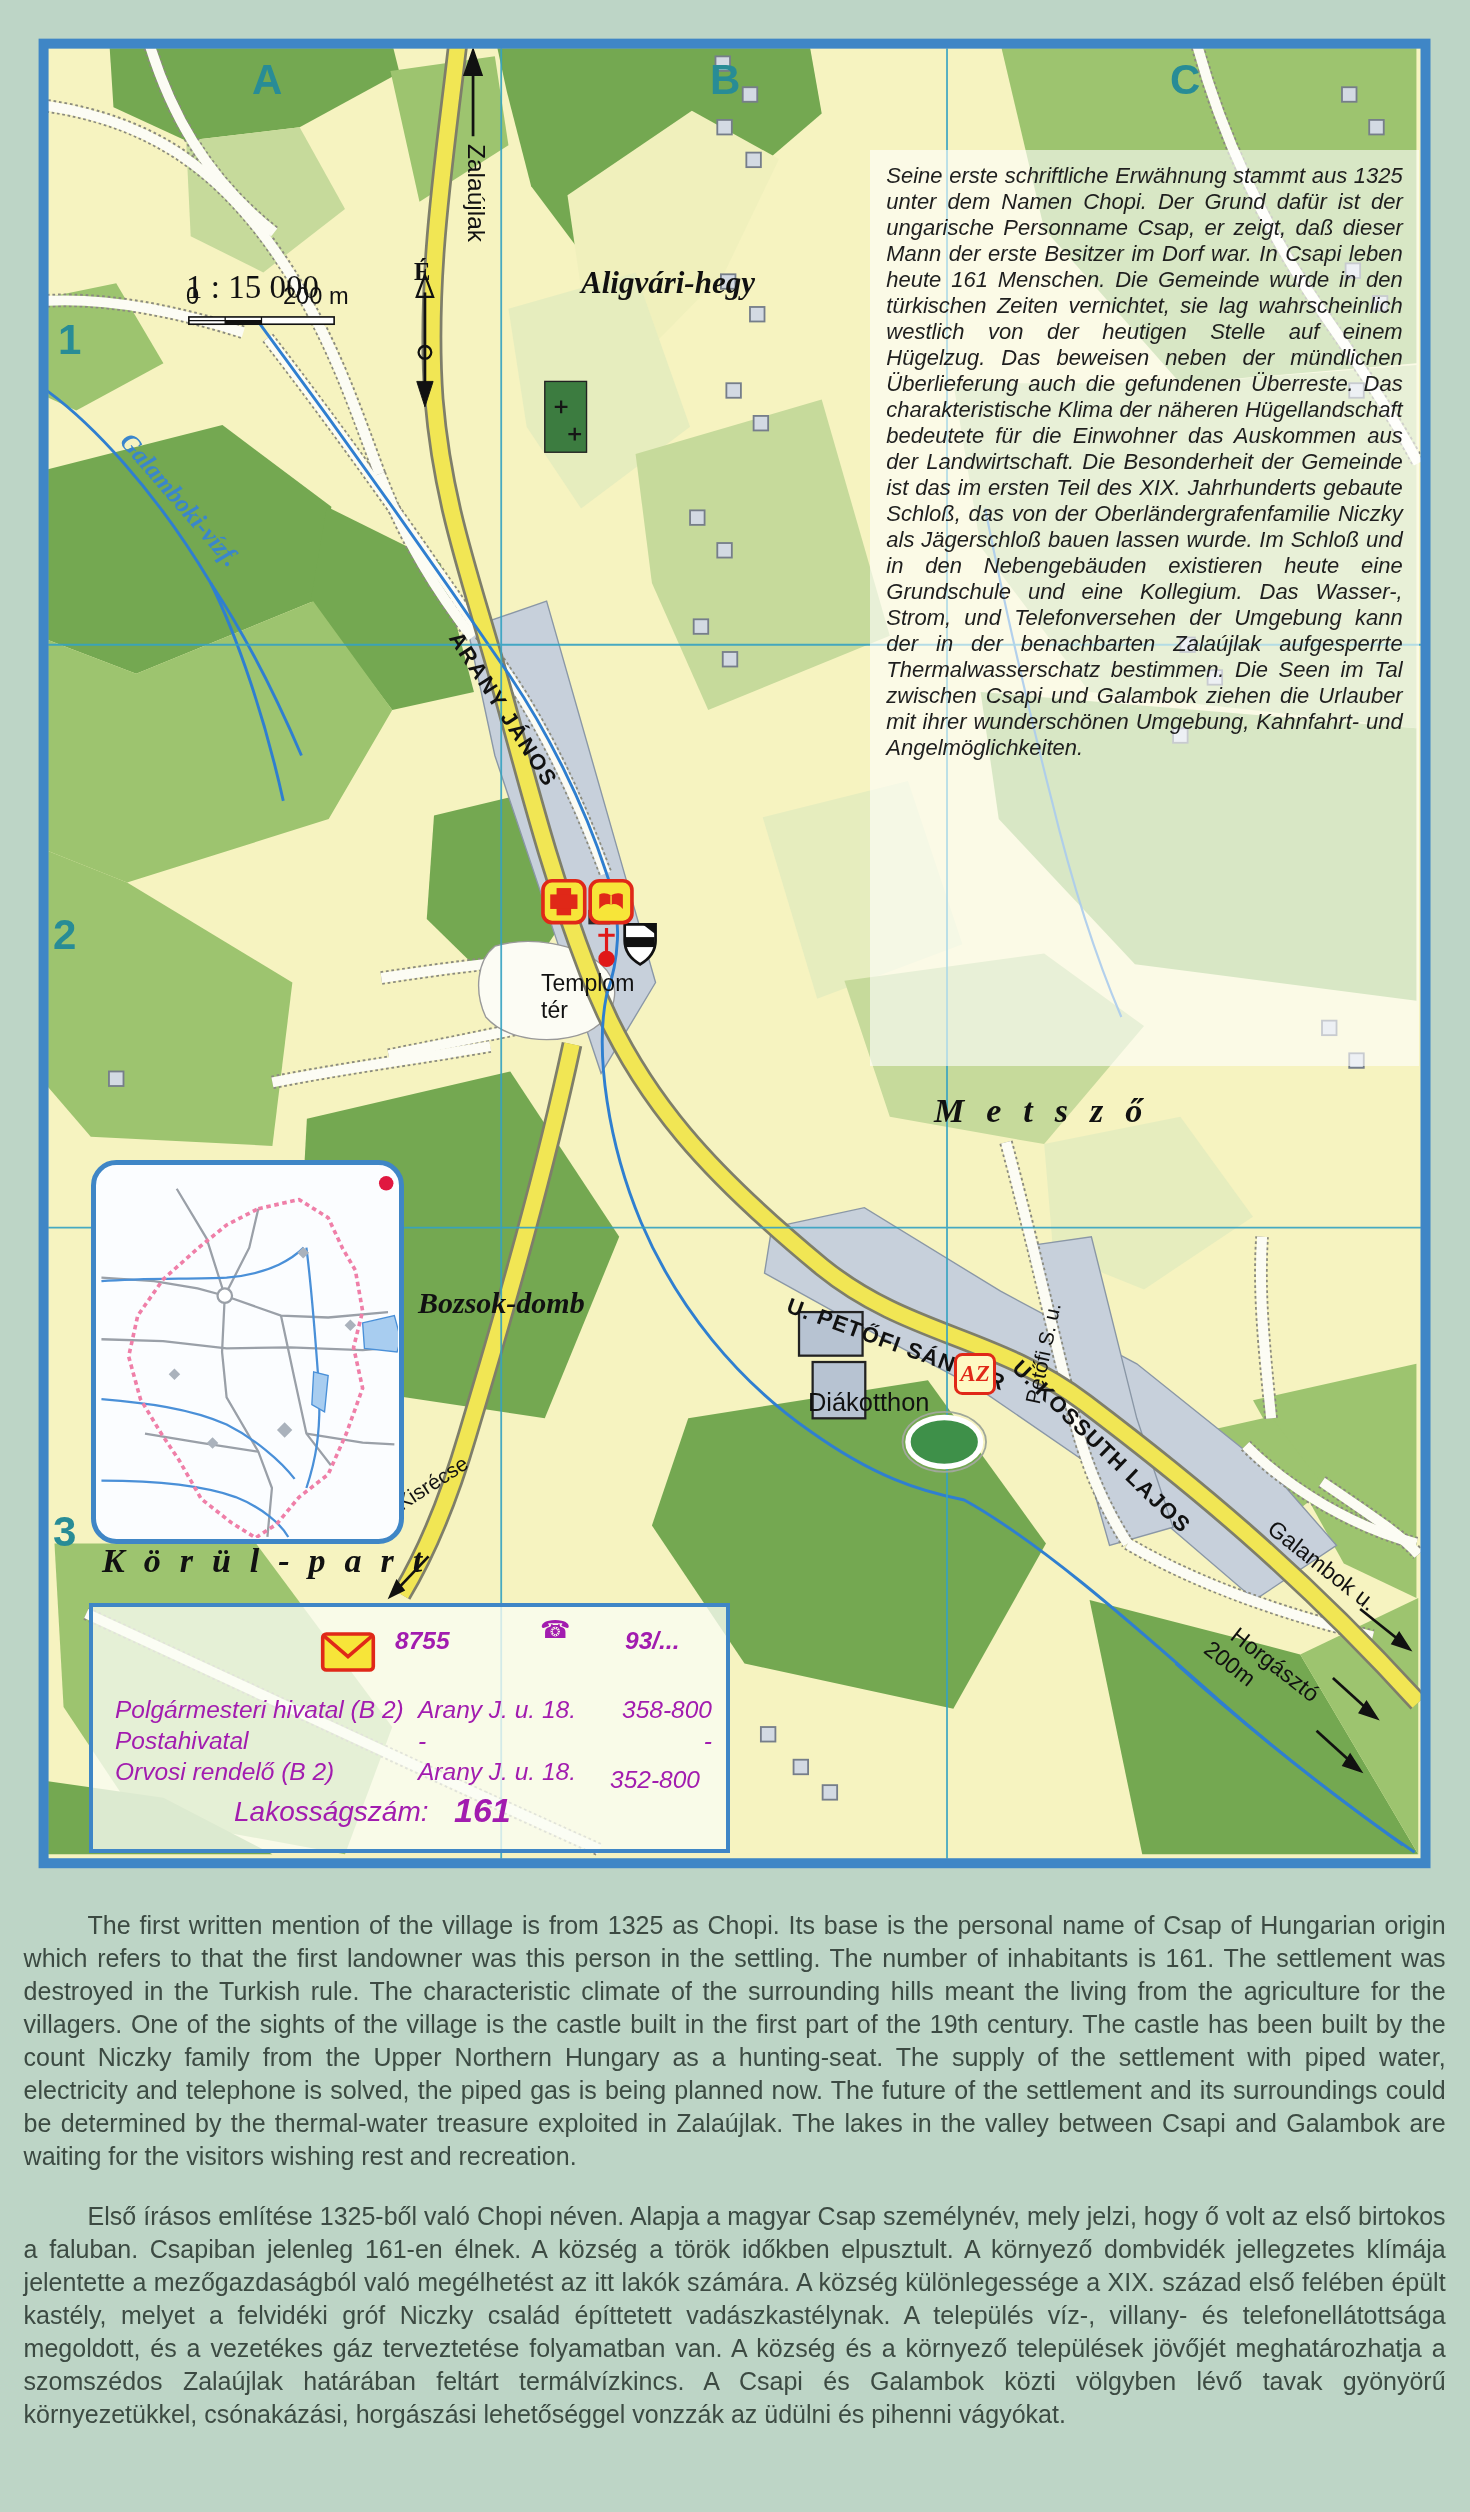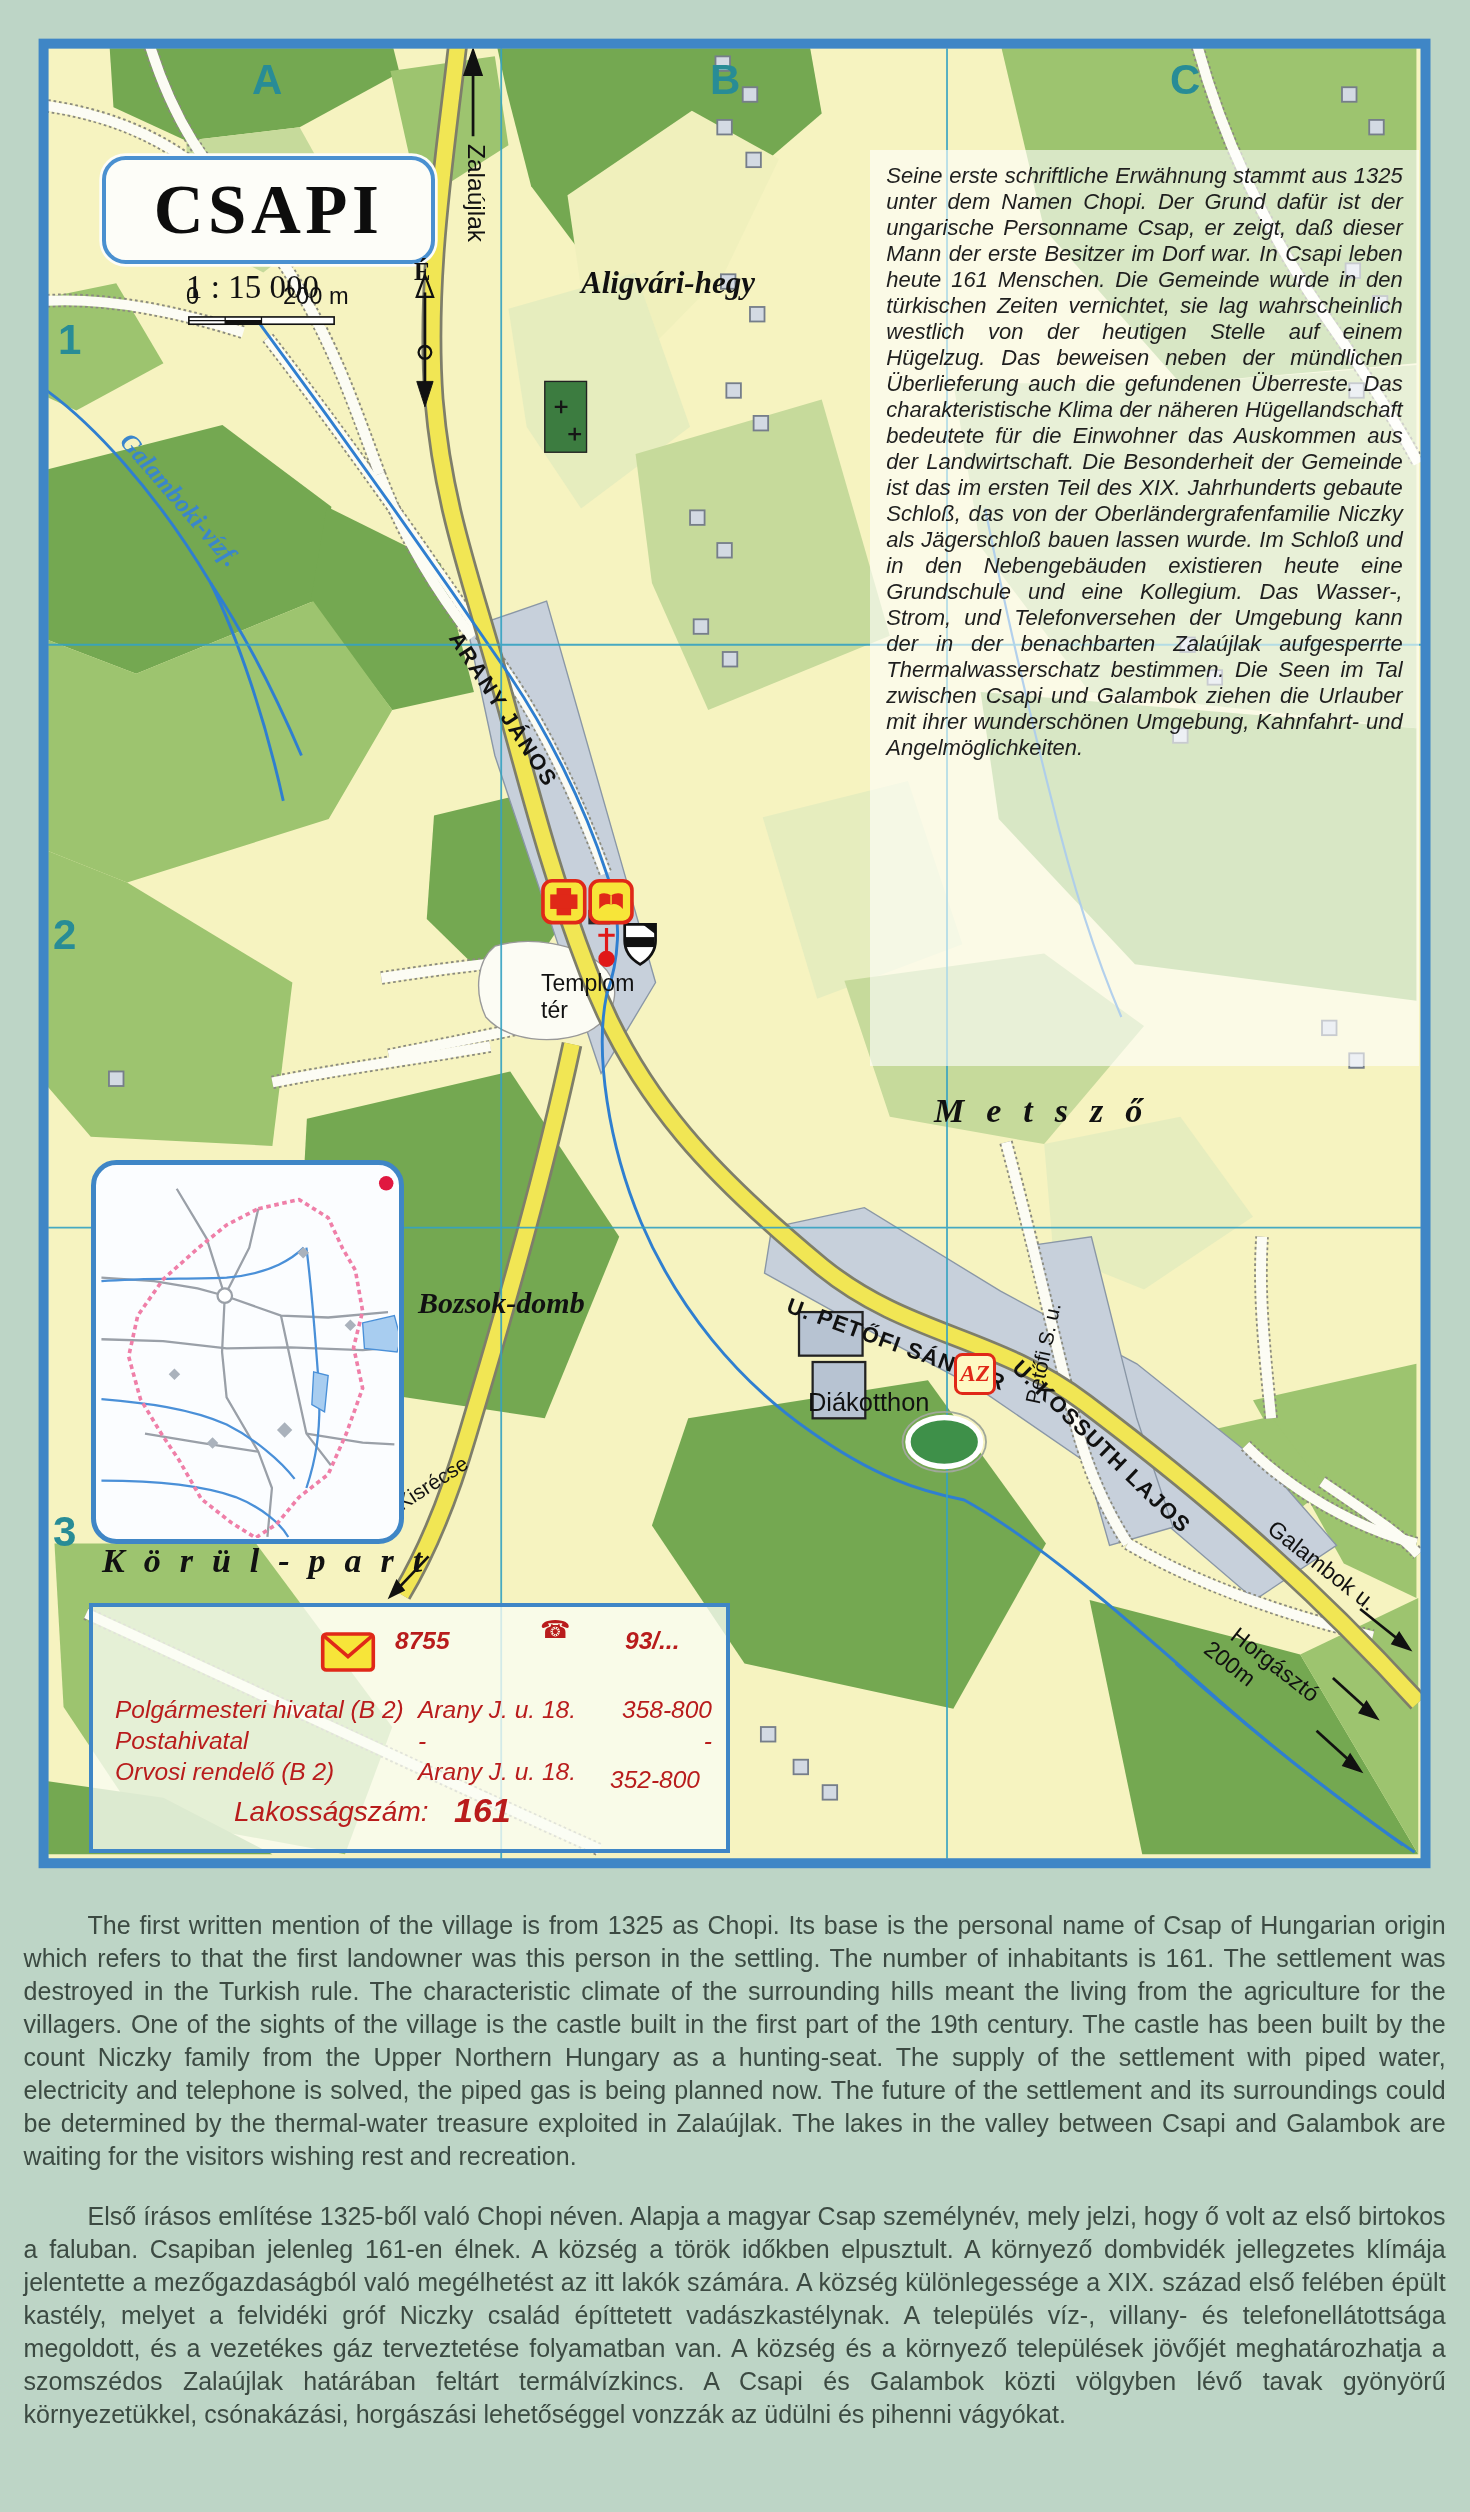--- a/index.html
+++ b/index.html
@@ -16,21 +16,21 @@
   .serif-it{font-family:"Liberation Serif","DejaVu Serif",serif;font-style:italic;font-weight:bold;}
   .street{font-weight:bold;letter-spacing:1.8px;}
   .rot{transform-origin:0 0;}
   .german{position:absolute;left:870px;top:150px;width:549px;height:916px;
      background:rgba(255,255,255,0.60);padding:12.7px 16.3px;box-sizing:border-box;overflow:hidden;
      font-style:italic;font-size:22px;line-height:26px;text-align:justify;color:#1e1e1e;}
   .inset{position:absolute;left:91px;top:1160px;width:313px;height:384px;
      background:#fbfdff;border:5.4px solid #3f86c6;border-radius:25.4px;box-sizing:border-box;overflow:hidden;}
   .info-box{position:absolute;left:89px;top:1603px;width:641px;height:250px;
      border:4.5px solid #3f86c6;background:rgba(250,252,244,0.78);box-sizing:border-box;}
-  .info-box .cell{position:absolute;font-style:italic;font-size:24.5px;color:#b91c1c;}
+  .info-box .cell{position:absolute;font-style:italic;font-size:24.5px;color:#a21caf;}
   .big-it{font-style:italic;font-weight:bold;font-size:38px;color:#141414;}
   .para{position:absolute;left:23.6px;width:1422px;font-size:25px;line-height:33px;
      text-align:justify;color:#3c4a42;text-indent:64px;margin:0;}
   .az-icon{position:absolute;left:954px;top:1353px;width:36px;height:36px;background:#fef9c3;
      border:3.6px solid #e02818;border-radius:8.2px;display:flex;align-items:center;justify-content:center;
      font-family:"Liberation Serif","DejaVu Serif",serif;font-style:italic;font-weight:bold;
      font-size:23px;color:#e02818;}
   .phone-glyph{font-size:51px;color:#e02818;line-height:1;}
 </style>
 </head>
@@ -247,23 +247,20 @@
     <rect x="48" y="48" width="1522" height="2004" fill="none" stroke="#3f86c6" stroke-width="11"></rect>
   </svg>
 
   <div class="lbl grid-lbl" style="left:252px;top:56px;">A</div>
   <div class="lbl grid-lbl" style="left:710px;top:56px;">B</div>
   <div class="lbl grid-lbl" style="left:1170px;top:56px;">C</div>
   <div class="lbl grid-lbl" style="left:58px;top:316px;">1</div>
   <div class="lbl grid-lbl" style="left:53px;top:911px;">2</div>
   <div class="lbl grid-lbl" style="left:53px;top:1508px;">3</div>
 
-  <div class="title-box">
-    <span>CSAPI</span>
-  </div>
   <div class="lbl" style="left:186px;top:269px;font-family:'Liberation Serif','DejaVu Serif',serif;font-size:33px;">1 : 15 000</div>
   <div class="lbl" style="left:186px;top:283px;font-size:23.6px;">0</div>
   <div class="lbl" style="left:283px;top:283px;font-size:23.6px;">200 m</div>
   <div class="lbl" style="left:414px;top:258px;font-family:'Liberation Serif','DejaVu Serif',serif;font-size:24.5px;font-weight:bold;">É</div>
 
   <div class="lbl rot" style="left:490px;top:144px;font-size:24.5px;transform:rotate(90deg);">Zalaújlak</div>
   <div class="lbl serif-it" style="left:581px;top:265px;font-size:31px;">Aligvári-hegy</div>
   <div class="lbl serif-it rot" style="left:136px;top:427px;font-size:25.4px;color:#3a86cc;transform:rotate(49deg);">Galamboki-vízf.</div>
   <div class="lbl street rot" style="left:465px;top:627px;font-size:22px;transform:rotate(57deg);">ARANY JÁNOS</div>
   <div class="lbl" style="left:541px;top:970px;width:118px;text-align:left;font-size:23px;white-space:normal;">

